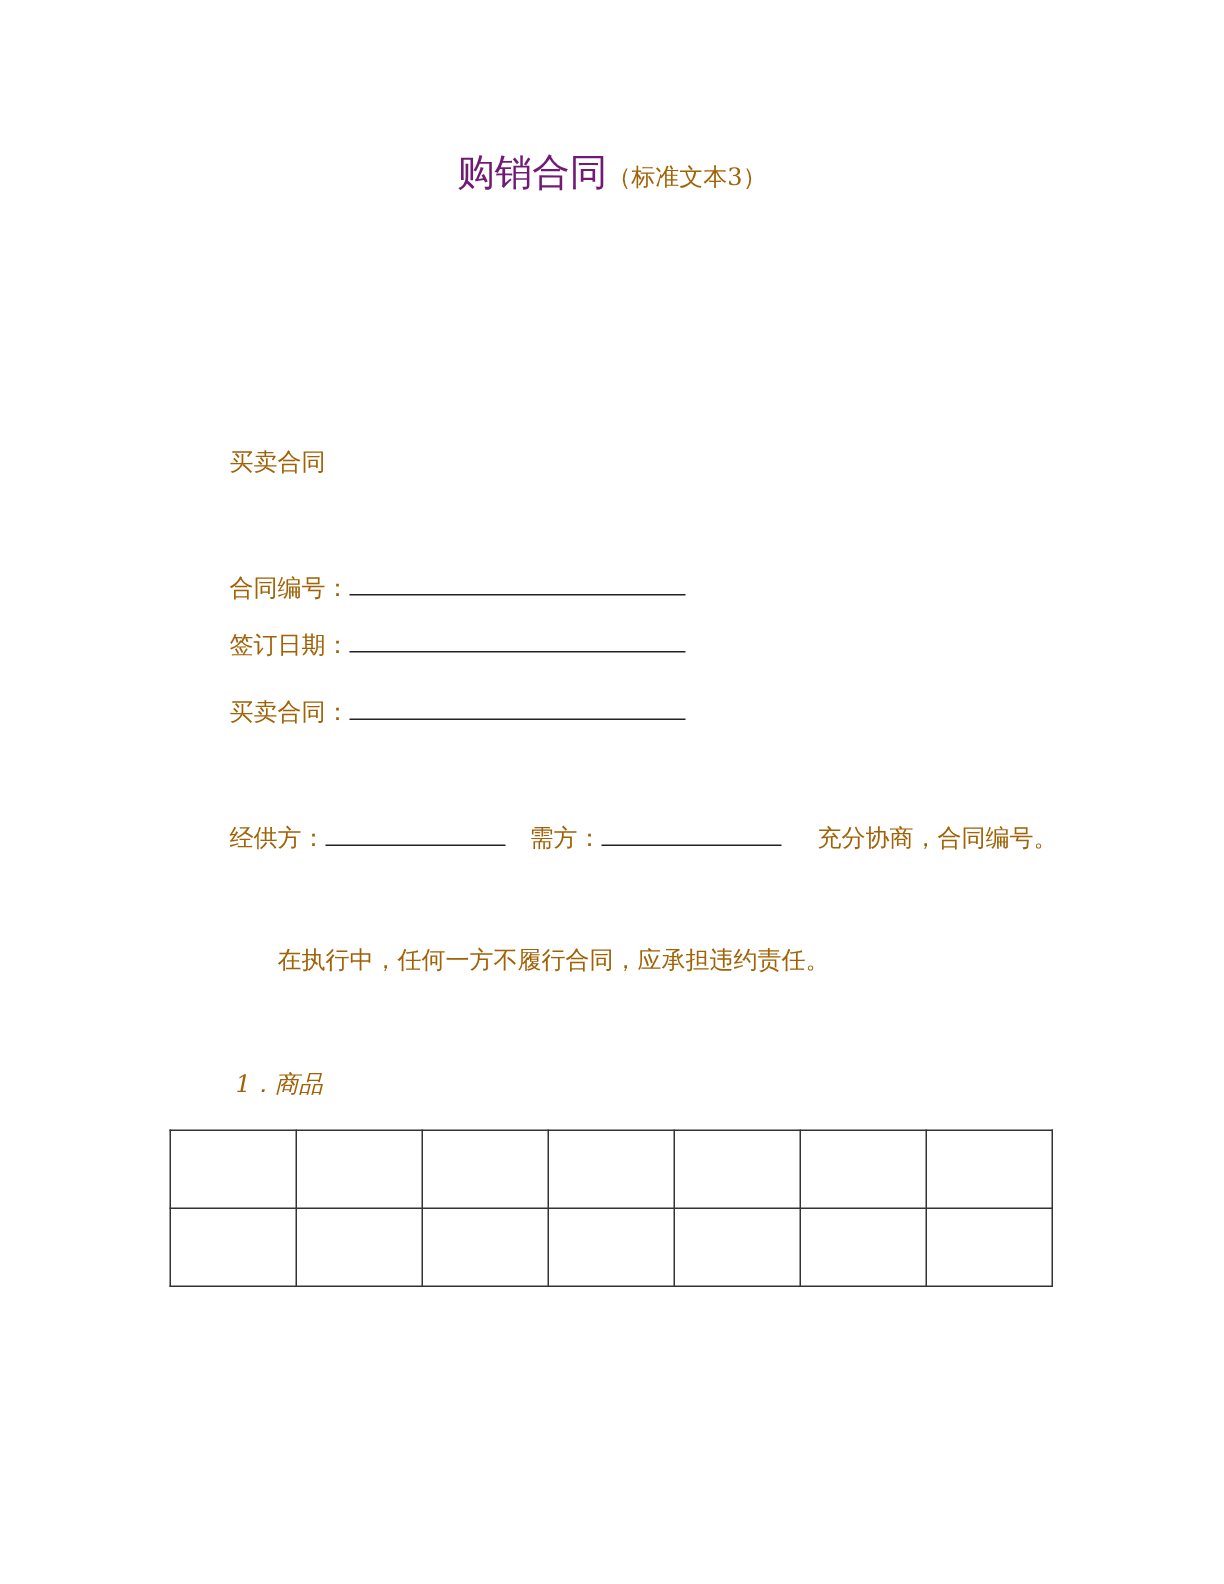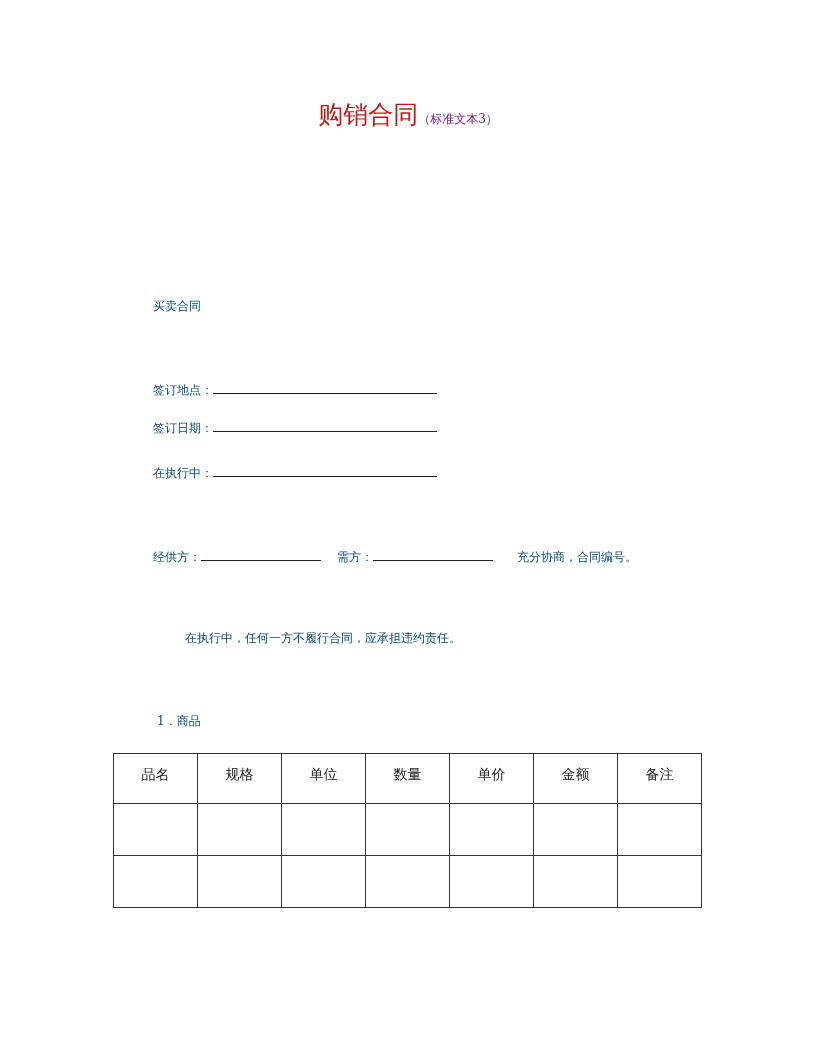--- a/index.html
+++ b/index.html
@@ -1,66 +1,57 @@
 <!DOCTYPE html>
 <html><head>
   <meta charset="utf-8">
   <style>
     html, body { margin: 0; padding: 0; background: #ffffff; }
     body { width: 816px; height: 1056px; position: relative; overflow: hidden;
            font-family: "DejaVu Serif", "Liberation Serif", serif; color: #111; }
     .abs { position: absolute; white-space: nowrap; }
     .title { left: 0; width: 816px; top: 98px; text-align: center; }
-    .title .main { font-family: Liberation Mono, monospace; font-size: 25px; color: #b91c1c; }
-    .title .sub { font-size: 12px; color: #701a75; }
-    .txt { font-size: 12px; color: #0c4a6e; text-align: right; }
+    .title .main { font-family: Liberation Mono, monospace; font-size: 25px; color: #701a75; }
+    .title .sub { font-size: 16px; color: #a16207; }
+    .txt { font-size: 16px; color: #a16207; text-align: right; }
     .line { display: inline-block; border-bottom: 1.3px solid #222; vertical-align: baseline; height: 1px; }
     table.goods { position: absolute; left: 113px; top: 753px; border-collapse: collapse; }
     table.goods td, table.goods th { border: 1.3px solid #333; width: 83px; padding: 0; }
     table.goods th { height: 50px; font-weight: normal; font-size: 14px; color: #222; vertical-align: top; padding-top: 12px; box-sizing: border-box; }
     table.goods td { height: 51px; }
   </style>
 </head>
 <body>
 
 <div class="abs title">
   <span class="main">购销合同</span><span class="sub">（标准文本3）</span>
 </div>
 
 <div class="abs txt" style="left:153px; top:298px;">买卖合同</div>
 
 <div class="abs txt" style="left:153px; top:382px;">
-  <span>签订地点：</span><span class="line" style="width:224px;"></span>
+  <span>合同编号：</span><span class="line" style="width:224px;"></span>
 </div>
 <div class="abs txt" style="left:153px; top:420px;">
   <span>签订日期：</span><span class="line" style="width:224px;"></span>
 </div>
 <div class="abs txt" style="left:153px; top:465px;">
-  <span>在执行中：</span><span class="line" style="width:224px;"></span>
+  <span>买卖合同：</span><span class="line" style="width:224px;"></span>
 </div>
 
 <div class="abs txt" style="left:153px; top:549px;">
   <span>经供方：</span><span class="line" style="width:120px;"></span><span style="display:inline-block;width:16px;"></span><span>需方：</span><span class="line" style="width:120px;"></span><span style="display:inline-block;width:24px;"></span><span>充分协商，合同编号。</span>
 </div>
 
 <div class="abs txt" style="left:153px; top:630px;margin-left:32px;">在执行中，任何一方不履行合同，应承担违约责任。</div>
 
-<div class="abs txt" style="left:157px; top:713px;">1．商品</div>
+<div class="abs txt" style="left:157px; top:713px;font-style:italic;">1．商品</div>
 
 <table class="goods">
   <tbody>
-      <tr>
-    <th>品名</th>
-    <th>规格</th>
-    <th>单位</th>
-    <th>数量</th>
-    <th>单价</th>
-    <th>金额</th>
-    <th>备注</th>
-  </tr>
   <tr>
     <td></td>
     <td></td>
     <td></td>
     <td></td>
     <td></td>
     <td></td>
     <td></td>
   </tr>
   <tr>

